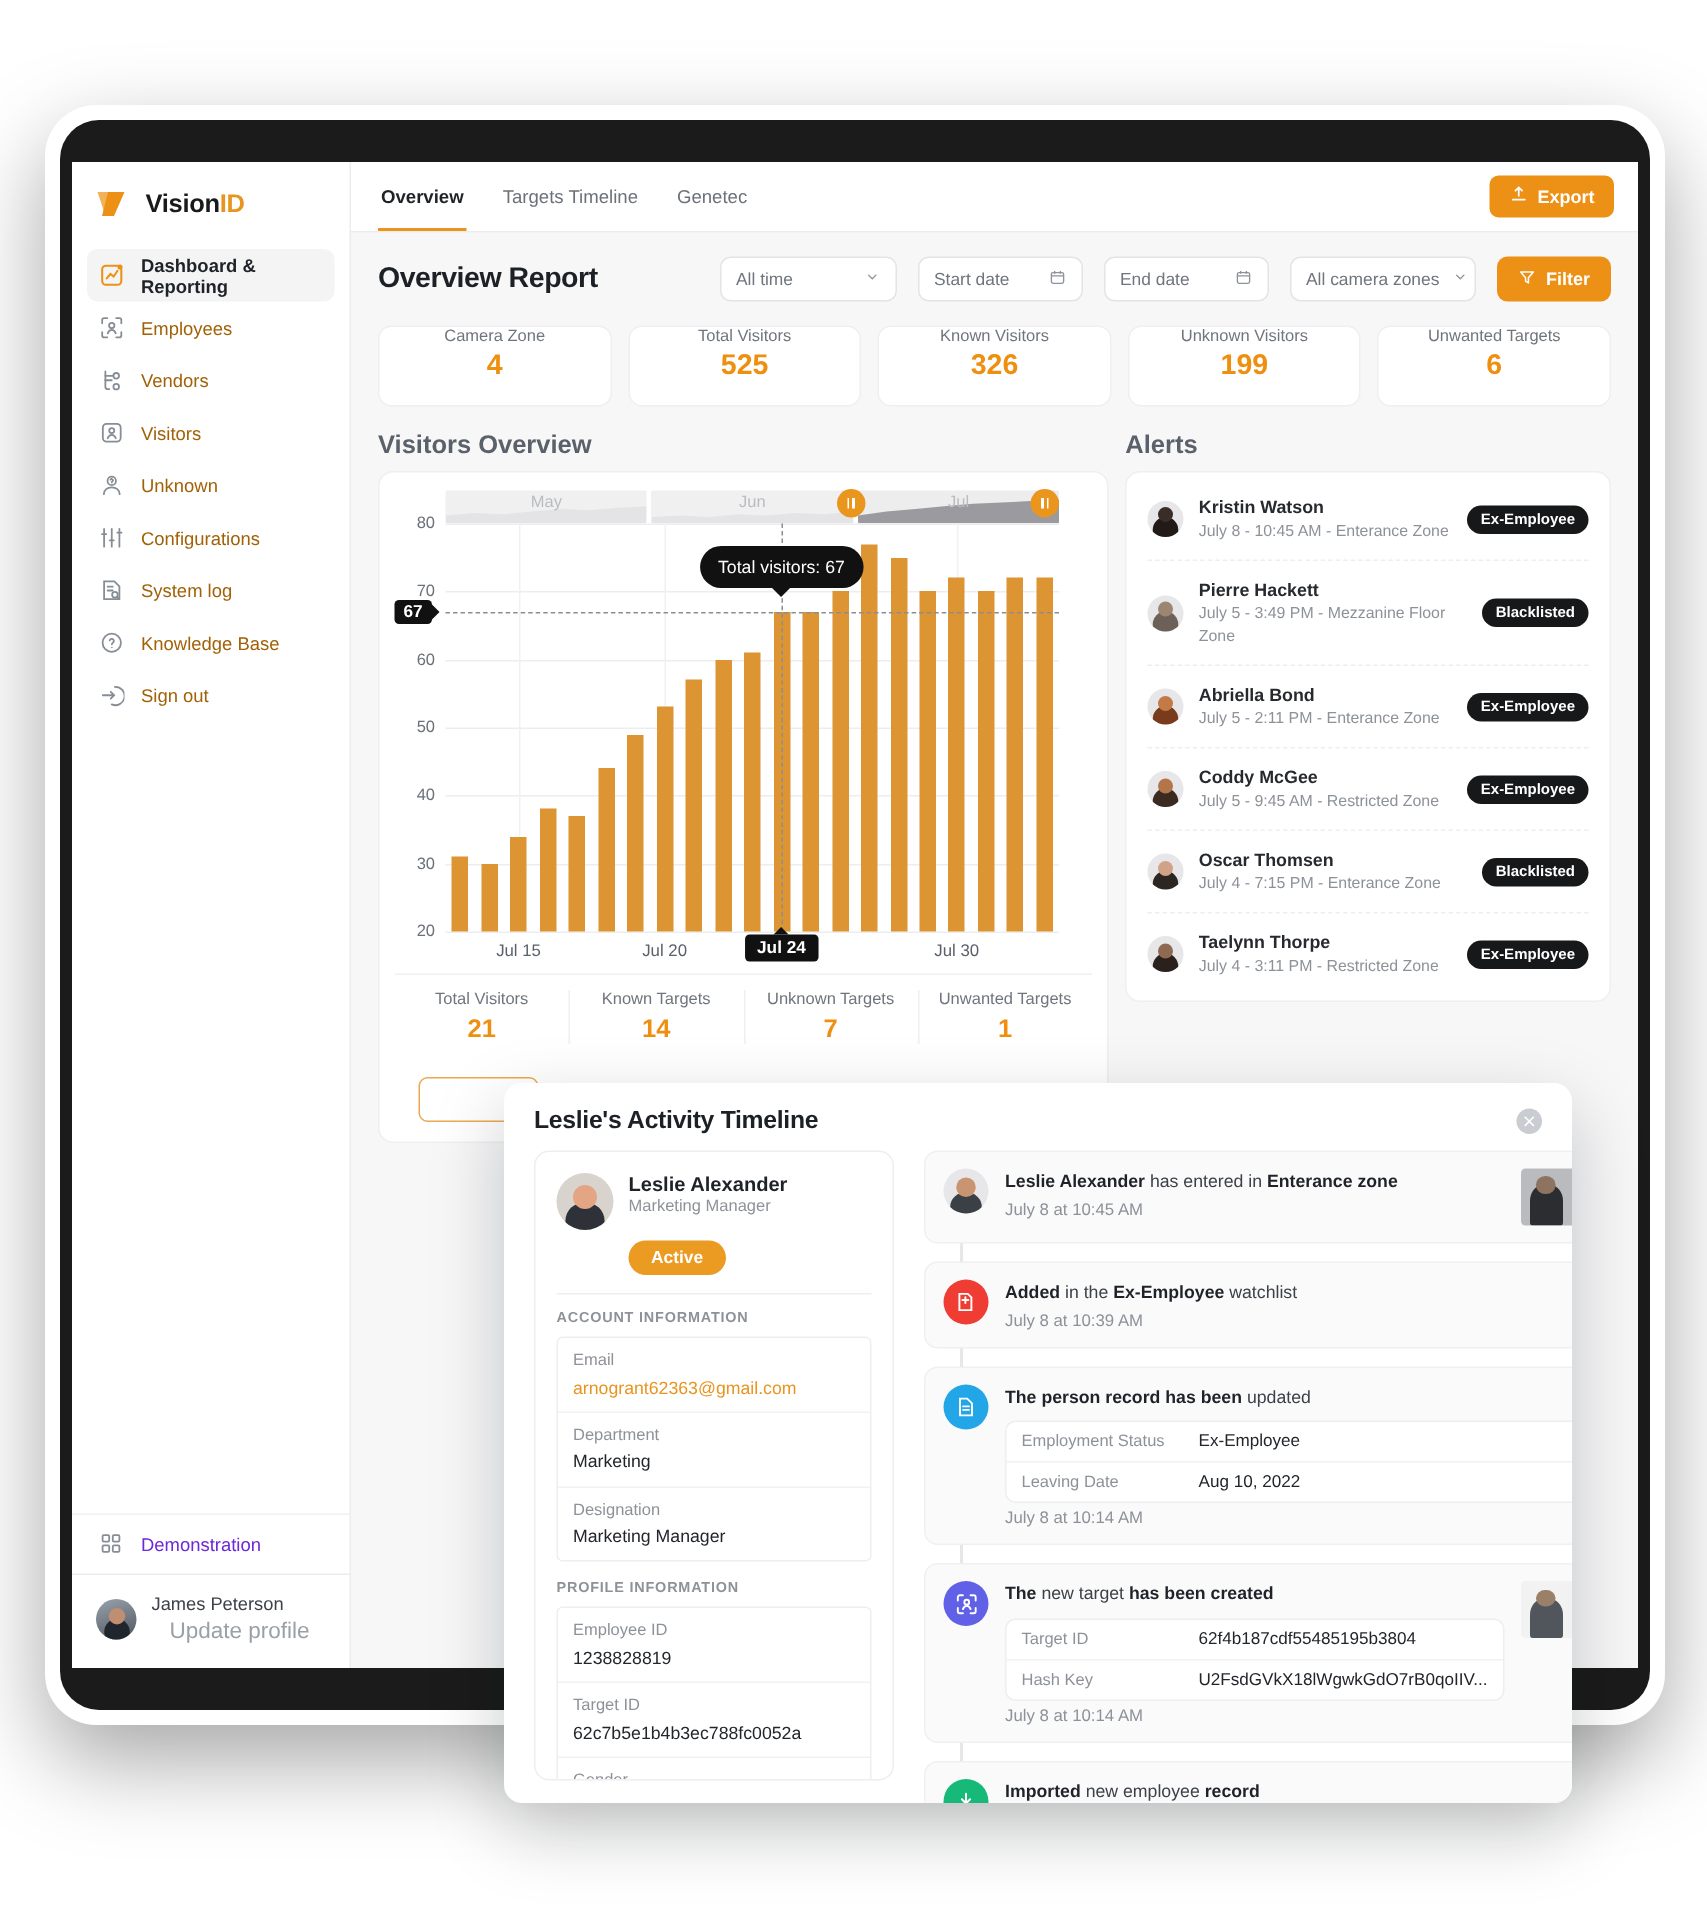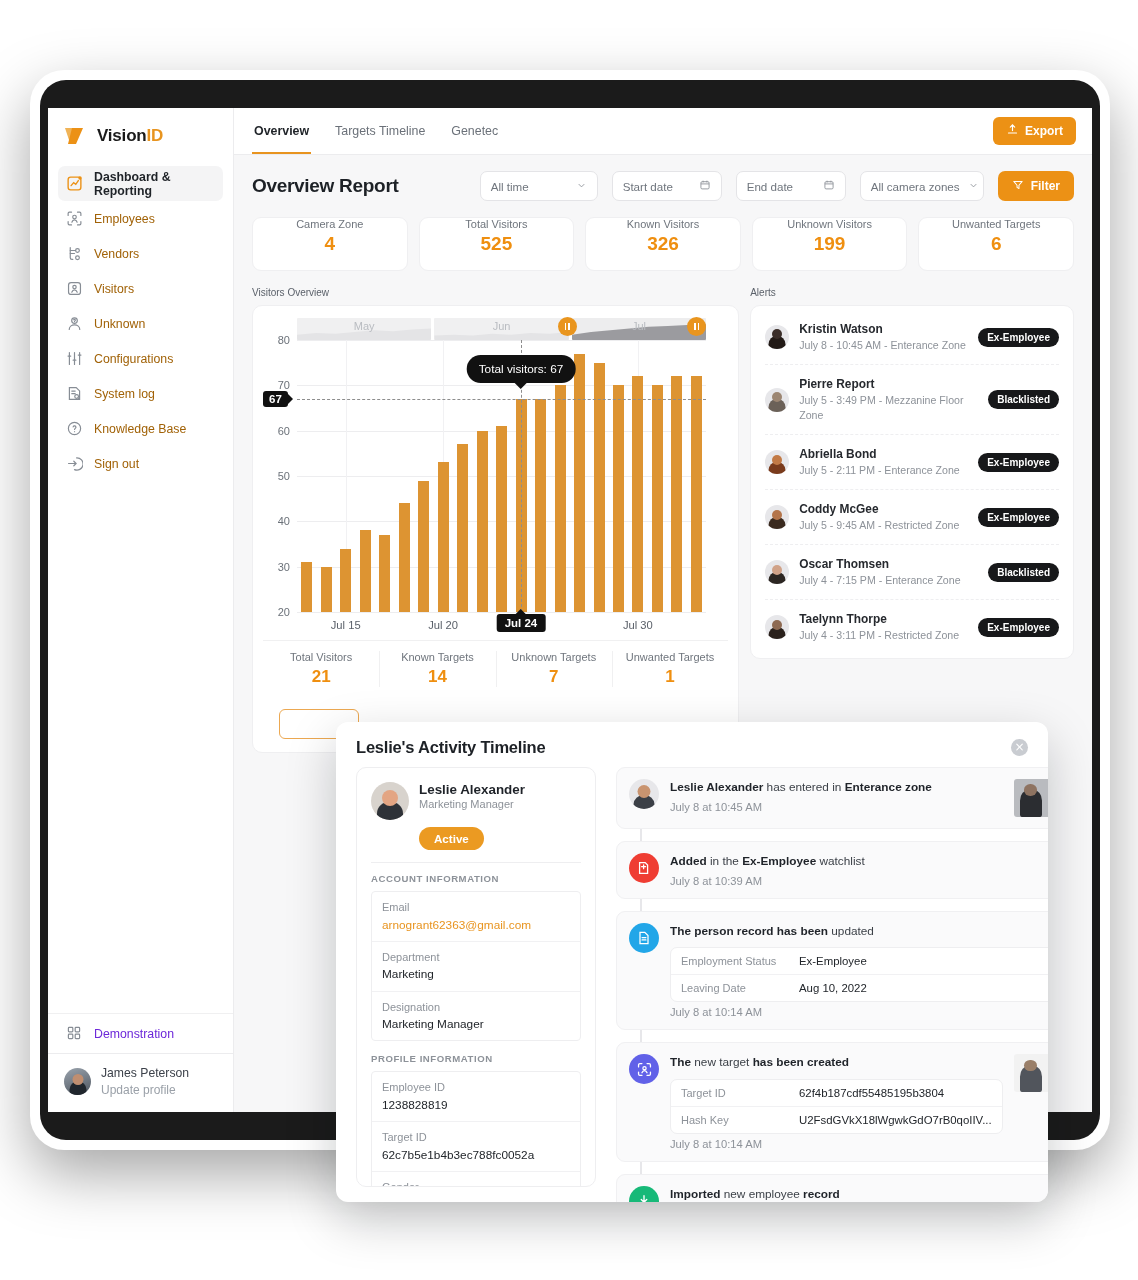--- a/index.html
+++ b/index.html
@@ -79,21 +79,21 @@
     width:17px;height:17px;border-radius:50% 50% 45% 45%;
     background:#20262d;
   }
   .avatar-sm:before{
     content:""; position:absolute; left:50%; top:20%;
     transform:translateX(-50%);
     width:11px;height:11px;border-radius:50%;
     background:#c08e70; z-index:2;
   }
   .user-name { font-size:12.2px; color:#3c414a; line-height:1.35;}
-  .user-sub { font-size:12px; color:#9aa0a8; line-height:1.35;}
+  .user-sub { font-size:15px; color:#9aa0a8; line-height:1.35;margin-left:12px;}
 
   
   .main { position:absolute; left:186px; top:0; right:0; bottom:0; }
   .topbar {
     height: 47px; background:#fff; border-bottom:1px solid #ececee;
     display:flex; align-items:center; padding: 0 16px 0 18px; position:relative;
   }
   .tabs { display:flex; gap:22px; height:100%; align-items:center;}
   .tab { font-size:12.4px; color:#6b7179; height:100%; display:flex; align-items:center;
          padding: 0 2px; position:relative; cursor:pointer;}
@@ -131,21 +131,21 @@
     flex:1; background:#fff; border:1px solid #efeff1; border-radius:9px;
     height:54px; display:flex; flex-direction:column; align-items:center;
     justify-content:flex-start; gap:3px;
   }
   .kpi .k-label{ font-size:11px; color:#6f757d;}
   .kpi .k-val{ font-size:19px; font-weight:700; color:#ef8f10;}
 
   .cols { display:flex; gap:11px; align-items:flex-start;}
   .col-left { width: 489px; }
   .col-right { width: 325px; }
-  .sec-title { font-size:10px; color:#5b616a; margin-bottom:7px;}
+  .sec-title { font-size:17px; color:#5b616a; margin-bottom:7px;font-weight:bold;}
 
   .card { background:#fff; border:1px solid #efeff1; border-radius:10px; }
 
   
   .chart-card { padding: 10px 10px 0 10px; position:relative; }
   .brush {
     position:relative; height:22px; margin: 2px 0 0 34px; margin-right:22px;
   }
   .brush-band { position:absolute; inset:0; display:flex; gap:3px;}
   .brush-seg { position:relative; background:#f0f0f1; flex:1; border-radius:1px; overflow:hidden;}
@@ -708,21 +708,21 @@
                     <div class="a-meta">July 8 - 10:45 AM - Enterance Zone</div>
                   </div>
                   <div class="badge">Ex-Employee</div>
                 </div>
                 <div class="alert-row">
                   <span class="a-av">
                     <i style="background: rgb(156, 134, 114);"></i>
                     <b style="background: rgb(107, 97, 88);"></b>
                   </span>
                   <div class="a-mid">
-                    <div class="a-name">Pierre Report</div>
+                    <div class="a-name">Pierre Hackett</div>
                     <div class="a-meta">July 5 - 3:49 PM - Mezzanine Floor Zone</div>
                   </div>
                   <div class="badge">Blacklisted</div>
                 </div>
                 <div class="alert-row">
                   <span class="a-av">
                     <i style="background: rgb(194, 122, 70);"></i>
                     <b style="background: rgb(122, 59, 28);"></b>
                   </span>
                   <div class="a-mid">

